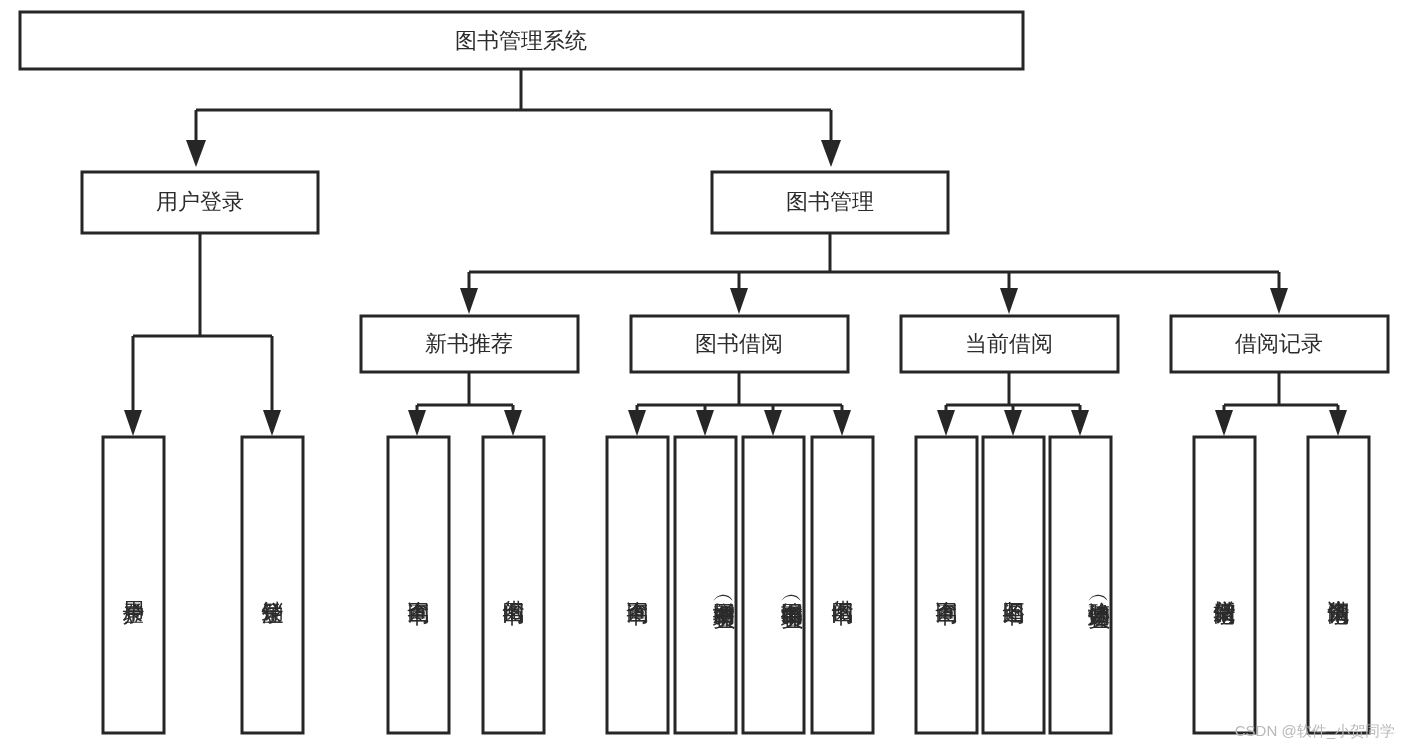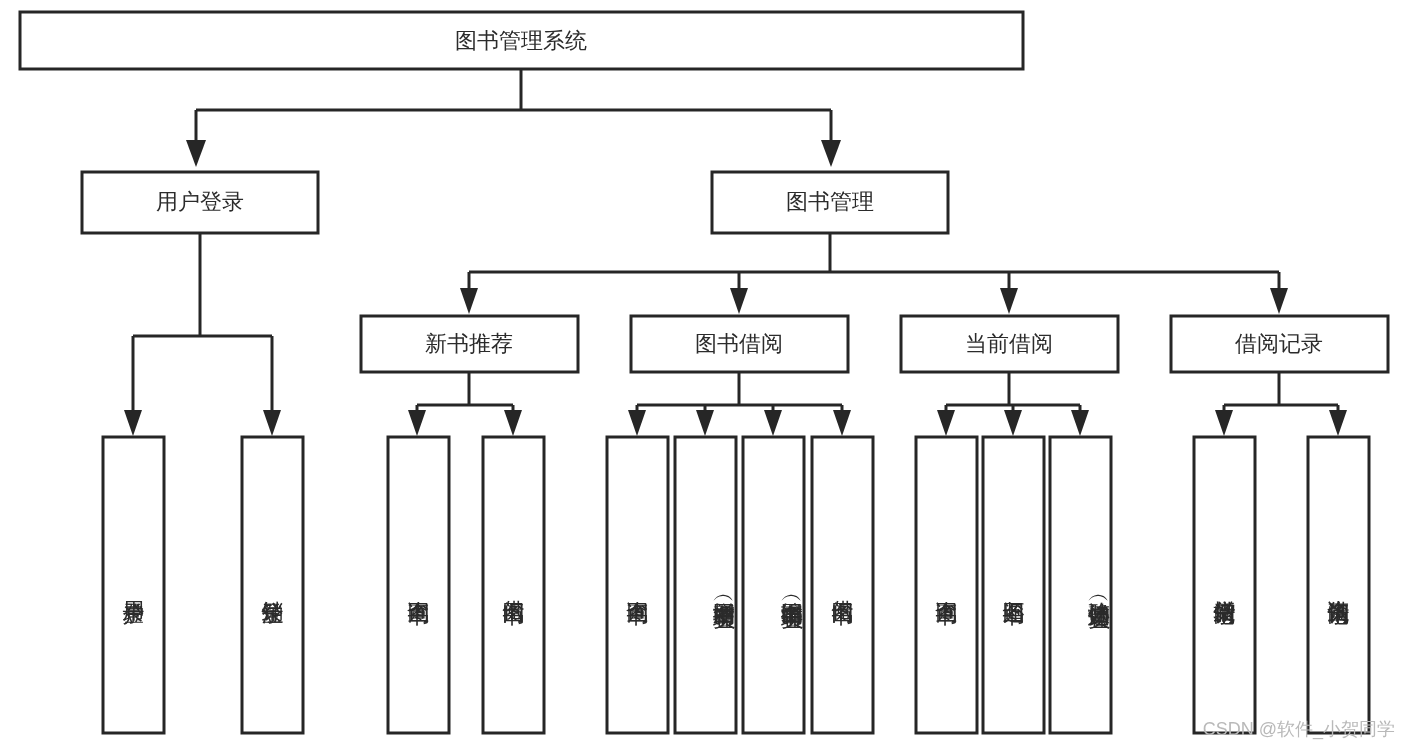--- a/index.html
+++ b/index.html
@@ -65,21 +65,21 @@
     pointer-events: none;
   }
   .leaf-label.centered {
     align-items: center;
   }
   .watermark {
     position: absolute;
     right: 10px;
     bottom: 6px;
     font-family: "Liberation Sans", "DejaVu Sans", sans-serif;
-    font-size: 18px;
+    font-size: 15px;
     color: #b9b9b9;
     white-space: nowrap;
     user-select: none;
   }
 </style>
 </head>
 <body>
 
 <div id="diagram-root">
 

